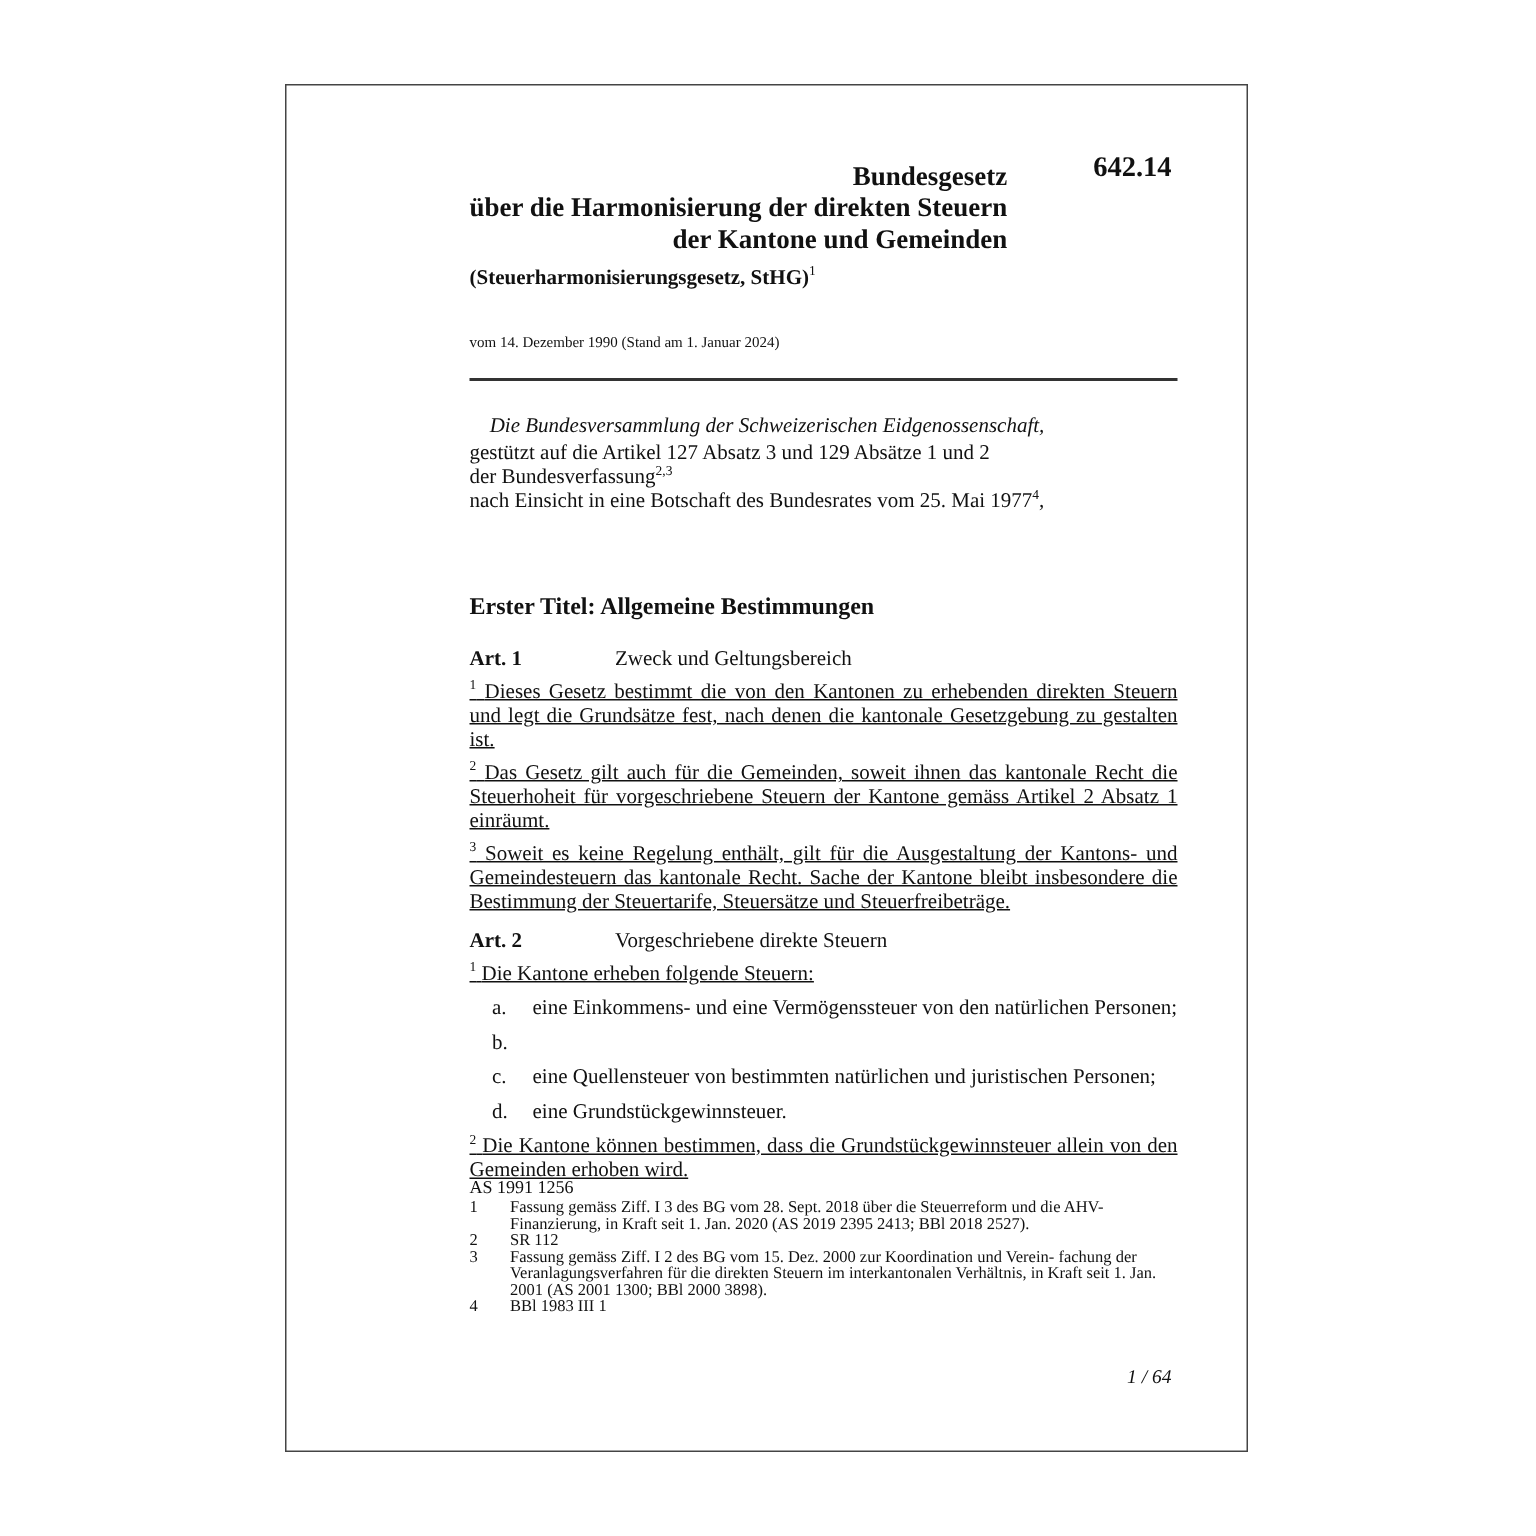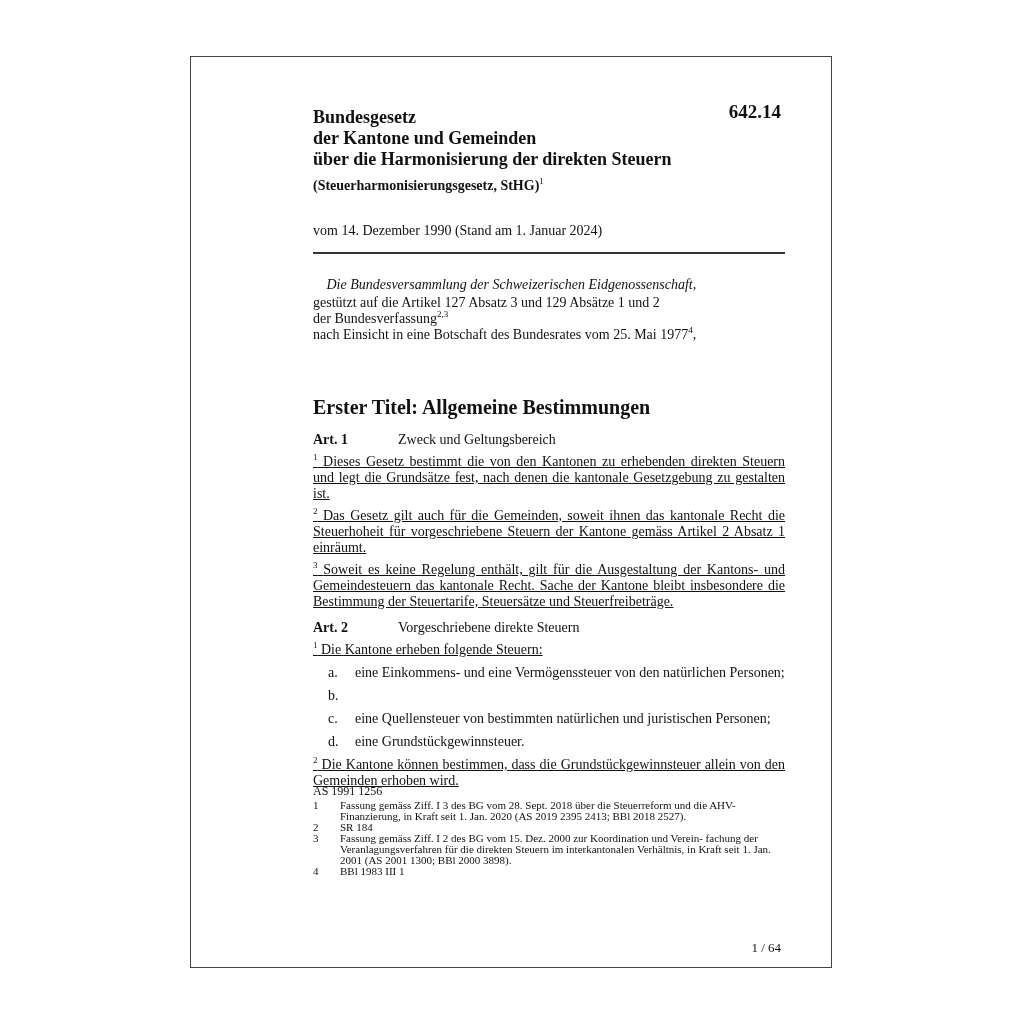--- a/index.html
+++ b/index.html
@@ -23,75 +23,76 @@
     left: 122px; top: 0;
     width: 470px;
   }
   .sr-number {
     position: absolute;
     right: 50px; top: 44px;
     font-weight: bold; font-size: 19px;
   }
   .title {
     position: absolute; top: 50px; left: 0;
-    font-weight: bold; font-size: 18px; line-height: 21px;
+    font-weight: bold; font-size: 18px; line-height: 21px; text-align: right;
   }
   .title div { white-space: nowrap; }
   .subtitle {
     position: absolute; top: 121px; left: 0;
     font-weight: bold; font-size: 14px;
     white-space: nowrap;
   }
   sup { font-size: 9px; vertical-align: super; line-height: 0; font-weight: normal; }
   .date-line {
     position: absolute; top: 166px; left: 0;
-    font-size: 14px; white-space: nowrap;
+    font-size: 10px; white-space: nowrap;
   }
   .rule {
     position: absolute; top: 195px; left: 0;
     width: 472px; height: 0;
     border-top: 2px solid #333;
   }
   .preamble { position: absolute; top: 220px; left: 0; font-size: 14px; line-height: 16px; }
   .preamble .italic { font-style: italic; }
   .preamble .p1 { margin-bottom: 2px; text-align: right; }
   .preamble .p-last { margin-top: 4px; }
   .section-title {
     position: absolute; top: 339px; left: 0;
-    font-weight: bold; font-size: 20px; white-space: nowrap;
+    font-weight: bold; font-size: 16px; white-space: nowrap;
   }
   .article { position: absolute; left: 0; width: 472px; font-size: 14px; line-height: 16px; }
-  .art-head { display: flex; margin-bottom: 6px; }
+  .art-head { display: flex; margin-bottom: 6px; gap: 12px; }
   .art-num { width: 85px; font-weight: bold; }
   .para { text-align: justify; margin-bottom: 6px; text-decoration: underline; }
   .para sup { font-size: 9px; }
   .list-item { display: flex; margin: 0 0 7px 15px; }
   .list-item .letter { width: 27px; }
   .footnotes { position: absolute; top: 729px; left: 0; width: 472px; font-size: 11px; line-height: 11px; }
   .as-ref { font-size: 12px; margin-bottom: 3px; }
   .fn { display: flex; }
   .fn .fn-num { width: 27px; flex-shrink: 0; }
   .fn .fn-text { flex: 1; }
   b { font-weight: normal; }
   .page-number {
-    position: absolute; right: 50px; top: 883px;
+    position: absolute; right: 50px; top: 853px;
     font-size: 13px;
+    font-style: italic;
   }
 </style>
 </head>
 <body>
 
 <div class="page">
   <div class="sr-number">642.14</div>
 
   <div class="content">
     <div class="title">
       <div>Bundesgesetz</div>
+      <div>über die Harmonisierung der direkten Steuern</div>
       <div>der Kantone und Gemeinden</div>
-      <div>über die Harmonisierung der direkten Steuern</div>
     </div>
     <div class="subtitle"><span>(Steuerharmonisierungsgesetz, StHG)</span><sup>1</sup></div>
 
     <div class="date-line">vom 14. Dezember 1990 (Stand am 1. Januar 2024)</div>
     <div class="rule"></div>
 
     <div class="preamble">
       <div class="italic p1">Die Bundesversammlung der Schweizerischen Eidgenossenschaft,</div>
       <div>gestützt auf die Artikel 127 Absatz 3 und 129 Absätze 1 und 2</div>
       <div><span>der Bundesverfassung</span><sup>2,3</sup></div>
@@ -136,21 +137,21 @@
 
     <div class="footnotes">
       <div class="as-ref"><span>AS</span> <b>1991</b> <span>1256</span></div>
       <div id="fn-list">
           <div class="fn">
             <span class="fn-num">1</span>
             <span class="fn-text"><span>Fassung gemäss Ziff. I 3 des BG vom 28. Sept. 2018 über die Steuerreform und die AHV-Finanzierung, in Kraft seit 1. Jan. 2020 (AS </span><b>2019</b><span> 2395 2413; BBl </span><b>2018</b><span> 2527).</span></span>
           </div>
           <div class="fn">
             <span class="fn-num">2</span>
-            <span class="fn-text"><span>SR </span><b>184</b></span>
+            <span class="fn-text"><span>SR </span><b>112</b></span>
           </div>
           <div class="fn">
             <span class="fn-num">3</span>
             <span class="fn-text"><span>Fassung gemäss Ziff. I 2 des BG vom 15. Dez. 2000 zur Koordination und Verein- fachung der Veranlagungsverfahren für die direkten Steuern im interkantonalen Verhältnis, in Kraft seit 1. Jan. 2001 (AS </span><b>2001</b><span> 1300; BBl </span><b>2000</b><span> 3898).</span></span>
           </div>
           <div class="fn">
             <span class="fn-num">4</span>
             <span class="fn-text"><span>BBl </span><b>1983</b><span> III 1</span></span>
           </div>
         </div>

